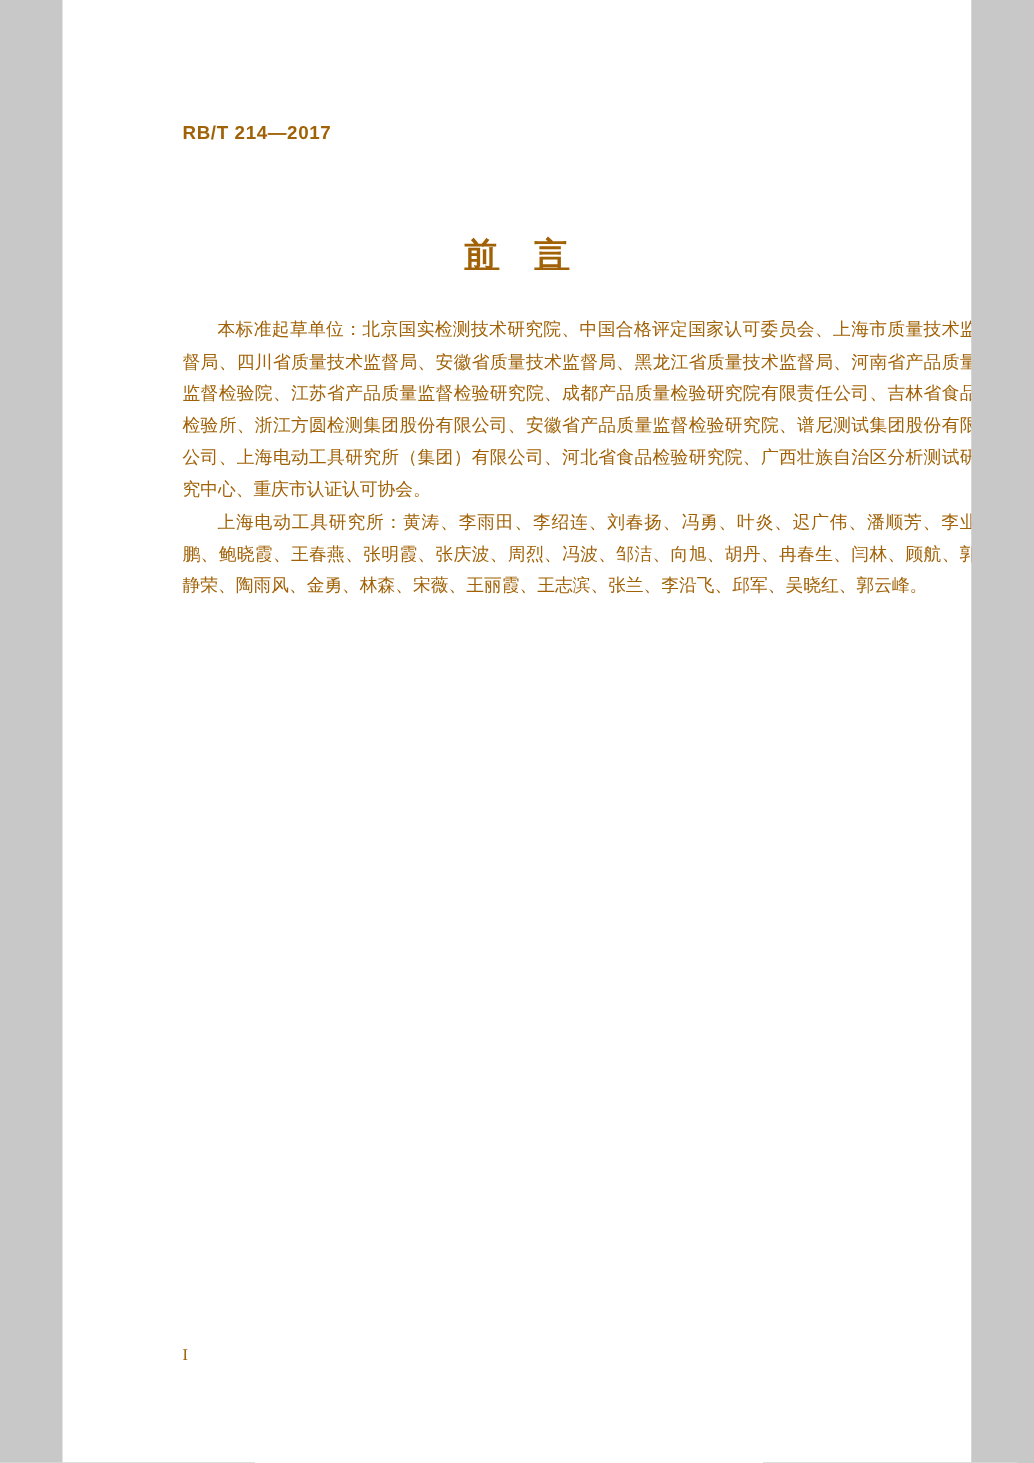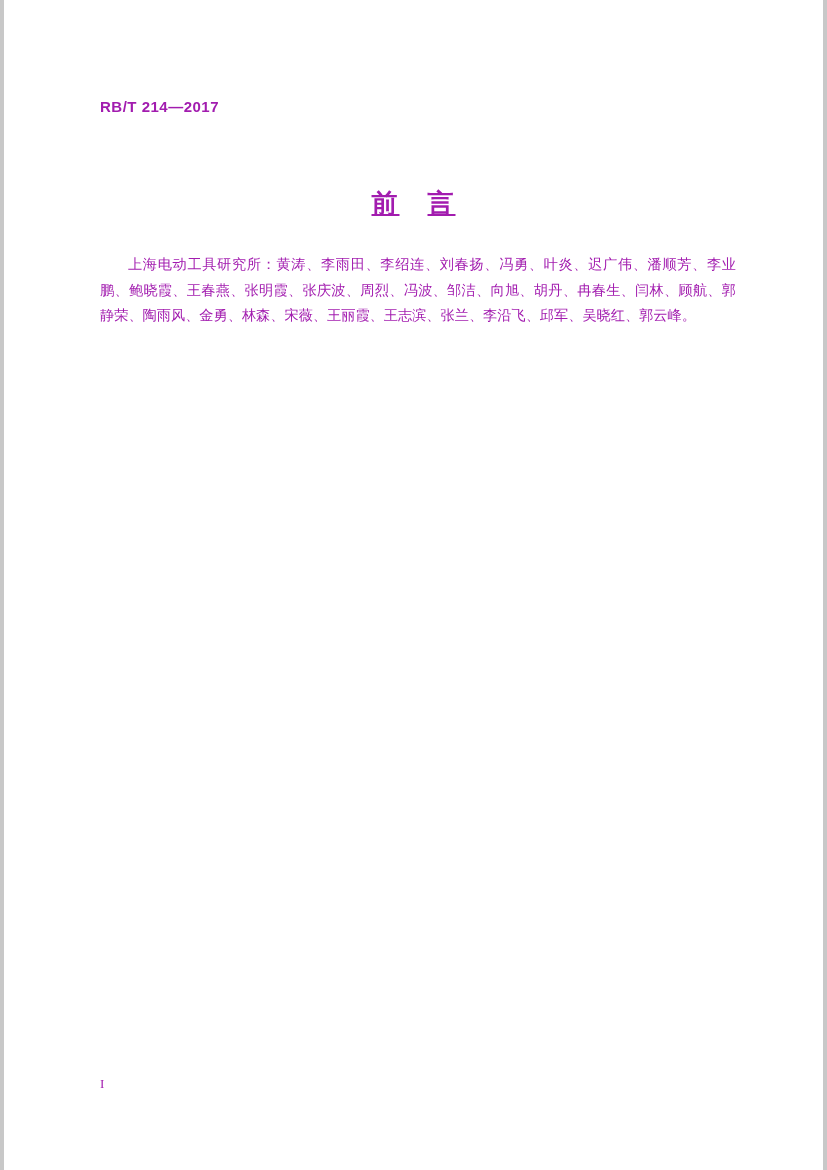--- a/index.html
+++ b/index.html
@@ -2,27 +2,27 @@
 <html><head>
 <meta charset="utf-8">
 <style>
   html, body {
     margin: 0;
     padding: 0;
     background: #c8c8c8;
   }
   .page {
     position: relative;
-    width: 819px;
+    width: 727px;
     height: 1170px;
     background: #ffffff;
     margin: 0 auto;
     overflow: hidden;
     font-family: "Liberation Serif", "DejaVu Serif", serif;
-    color: #a21caf;
+    color: #a16207;
   }
   .header-code {
     position: absolute;
     left: 96px;
     top: 98px;
     font-family: "Liberation Sans", "DejaVu Sans", sans-serif;
     font-size: 15px;
     font-weight: bold;
     letter-spacing: 0.5px;
   }
@@ -73,18 +73,19 @@
 
 <div class="page">
 
   <div class="header-code">RB/T 214—2017</div>
 
   <div class="doc-title">
     <span>前</span><span class="gap"></span><span>言</span>
   </div>
 
   <div class="body-block">
+    <p class="para">本标准起草单位：北京国实检测技术研究院、中国合格评定国家认可委员会、上海市质量技术监督局、四川省质量技术监督局、安徽省质量技术监督局、黑龙江省质量技术监督局、河南省产品质量监督检验院、江苏省产品质量监督检验研究院、成都产品质量检验研究院有限责任公司、吉林省食品检验所、浙江方圆检测集团股份有限公司、安徽省产品质量监督检验研究院、谱尼测试集团股份有限公司、上海电动工具研究所（集团）有限公司、河北省食品检验研究院、广西壮族自治区分析测试研究中心、重庆市认证认可协会。</p>
     <p class="para">上海电动工具研究所：黄涛、李雨田、李绍连、刘春扬、冯勇、叶炎、迟广伟、潘顺芳、李业鹏、鲍晓霞、王春燕、张明霞、张庆波、周烈、冯波、邹洁、向旭、胡丹、冉春生、闫林、顾航、郭静荣、陶雨风、金勇、林森、宋薇、王丽霞、王志滨、张兰、李沿飞、邱军、吴晓红、郭云峰。</p>
   </div>
 
   <div class="page-number">I</div>
 
 </div>
 
 </body></html>

